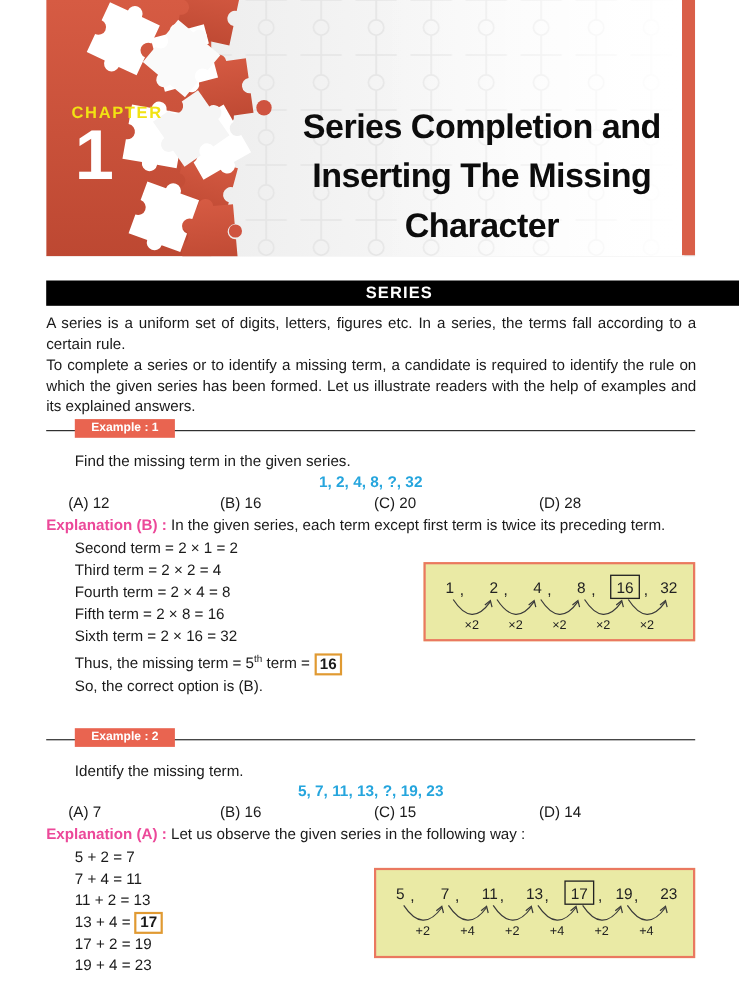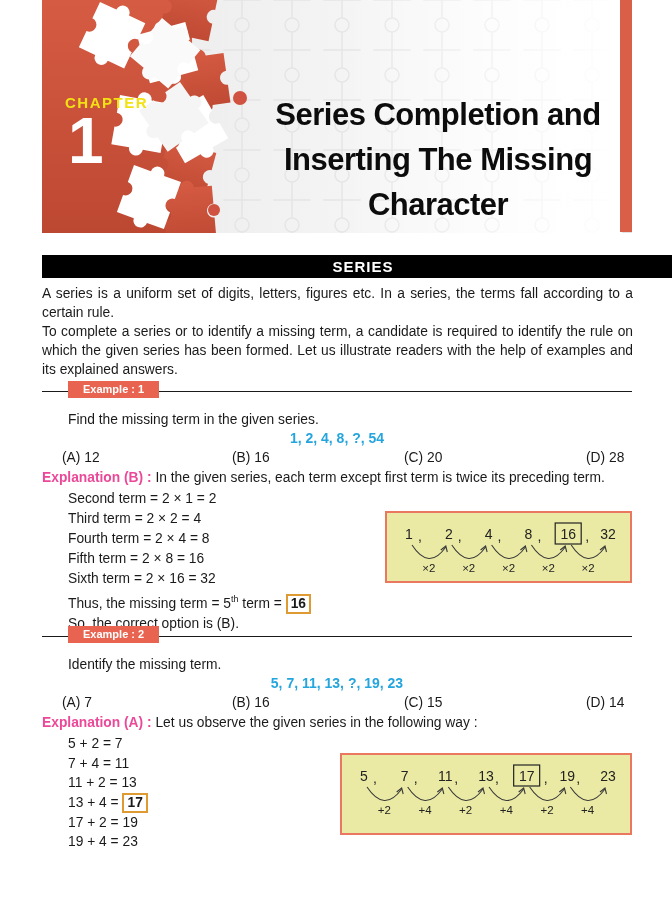--- a/index.html
+++ b/index.html
@@ -20,28 +20,28 @@
   .series-bar{position:absolute;left:42px;top:255px;width:642px;height:23px;background:#000000;
               color:#fff;font-weight:bold;font-size:15px;letter-spacing:1px;text-align:center;line-height:23px;}
 
   
   .intro{position:absolute;left:42px;top:284px;width:591px;font-size:13.8px;line-height:19px;text-align:justify;}
   .intro p{margin:0;}
 
   
   .example{position:absolute;left:42px;width:590px;font-size:13.8px;}
   .ex1{top:381px;}
-  .ex2{top:626px;}
+  .ex2{top:662px;}
   .ex-label-row{position:relative;height:22px;}
   .ex-label-row .rule{position:absolute;left:0;right:0;top:10px;height:1px;background:#1a1a1a;}
   .ex-label{position:absolute;left:26px;top:0;background:#e96450;color:#fff;font-weight:bold;
             font-size:11px;padding:2px 15px 3px 15px;}
   .question{margin:9px 0 0 26px;}
   .series-line{margin-top:3px;text-align:center;color:#25a5dd;font-weight:bold;font-size:14px;}
-  .options{display:grid;grid-template-columns:138px 140px 150px 1fr;padding-left:20px;margin-top:4px;gap:32px;}
+  .options{display:grid;grid-template-columns:138px 140px 150px 1fr;padding-left:20px;margin-top:4px;}
   .explanation{margin-top:5px;}
   .explanation .lbl{color:#ec4899;font-weight:bold;}
   .steps{position:relative;margin:4px 0 0 26px;}
   .step{line-height:20px;}
   .ex2 .step{line-height:19.5px;}
   .boxed{display:inline-block;border:2px solid #e09a32;padding:0 3px;font-weight:bold;line-height:16px;}
   sup{font-size:9px;}
 
   
   .series-diagram{position:absolute;border:2px solid #ea7860;background:#eaeaa5;padding:4px 6px;}
@@ -111,21 +111,21 @@
     <p>A series is a uniform set of digits, letters, figures etc. In a series, the terms fall according to a certain rule.</p>
     <p>To complete a series or to identify a missing term, a candidate is required to identify the rule on which the given series has been formed. Let us illustrate readers with the help of examples and its explained answers.</p>
   </div>
 
   <div class="example ex1">
     <div class="ex-label-row">
       <div class="rule"></div>
       <div class="ex-label">Example : 1</div>
     </div>
     <div class="question">Find the missing term in the given series.</div>
-    <div class="series-line">1, 2, 4, 8, ?, 54</div>
+    <div class="series-line">1, 2, 4, 8, ?, 32</div>
     <div class="options">
       <span>(A) 12</span>
       <span>(B) 16</span>
       <span>(C) 20</span>
       <span>(D) 28</span>
     </div>
     <div class="explanation">
       <span class="lbl">Explanation (B) :</span><span> In the given series, each term except first term is twice its preceding term.</span>
     </div>
     <div class="steps">

